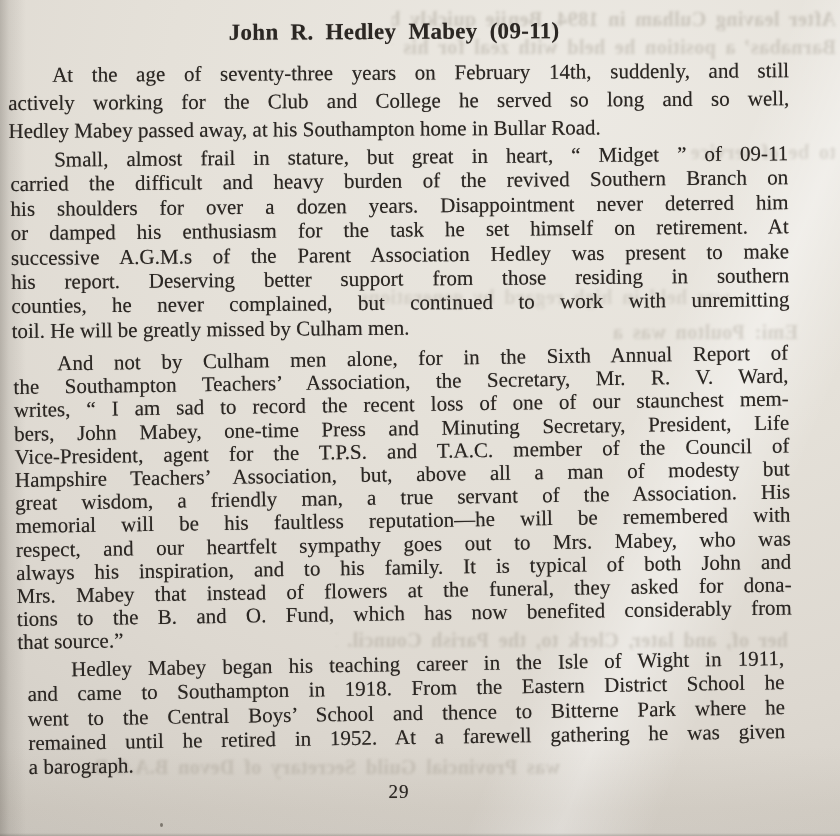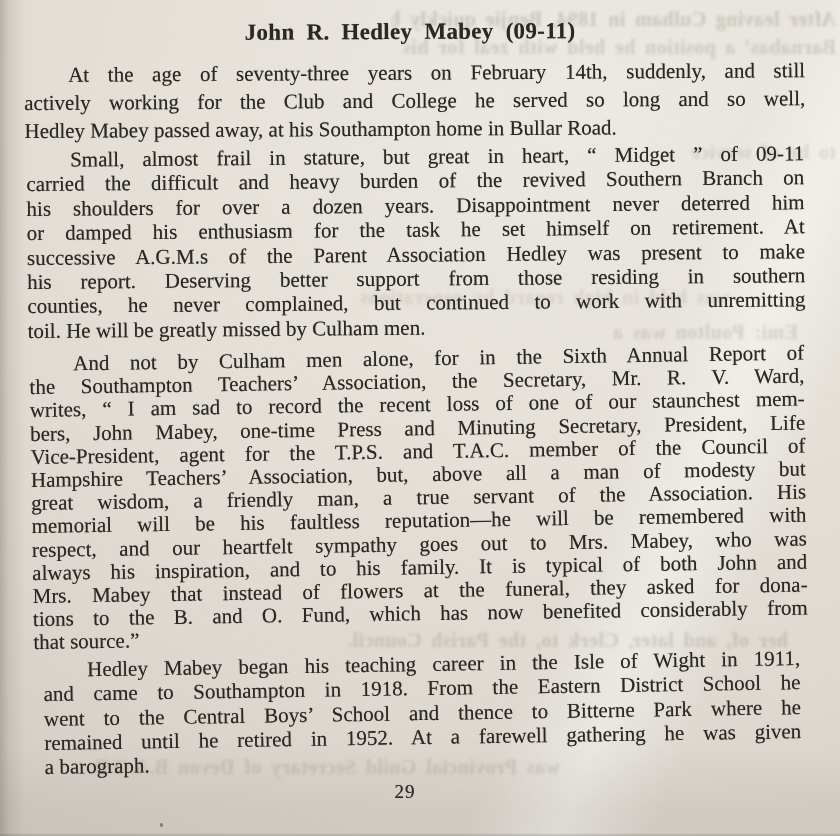--- a/index.html
+++ b/index.html
@@ -44,21 +44,20 @@
   .bleed:nth-of-type(5) { top: 321px; left: 598px; width: 200px; opacity: 0.28; }
   .bleed:nth-of-type(6) { top: 629px; left: 336px; width: 452px; opacity: 0.30; }
   .bleed:nth-of-type(7) { top: 756px; left: 60px;  width: 500px; opacity: 0.28; }
 
   .textlayer {
     position: absolute;
     inset: 0;
     color: #2b2723;
     filter: blur(0.3px);
     text-shadow: 0 0 0.7px rgba(43,39,35,0.55);
-    margin-left: 16px;
   }
 
   .doc-title {
     position: absolute;
     left: 0;
     top: 21px;
     width: 788px;
     text-align: center;
     font-weight: bold;
     font-size: 23px;
@@ -78,21 +77,21 @@
   .para .line.last { text-align-last: left; }
 
   .para1 { left: 8px;  top: 61px;  width: 781px; line-height: 28px;   transform: rotate(-0.35deg); }
   .para2 { left: 10px; top: 148px; width: 778px; line-height: 24.4px; transform: rotate(-0.5deg); }
   .para3 { left: 13px; top: 353px; width: 775px; line-height: 23.2px; transform: rotate(-0.85deg); }
   .para4 { left: 27px; top: 658px; width: 757px; line-height: 24.3px; transform: rotate(-0.9deg); }
 
   .pageno {
     position: absolute;
     top: 781px;
-    left: 6px;
+    left: 16px;
     width: 766px;
     text-align: center;
     font-size: 19px;
     letter-spacing: 1px;
   }
 
   .speck {
     position: absolute;
     left: 160px;
     top: 823px;

